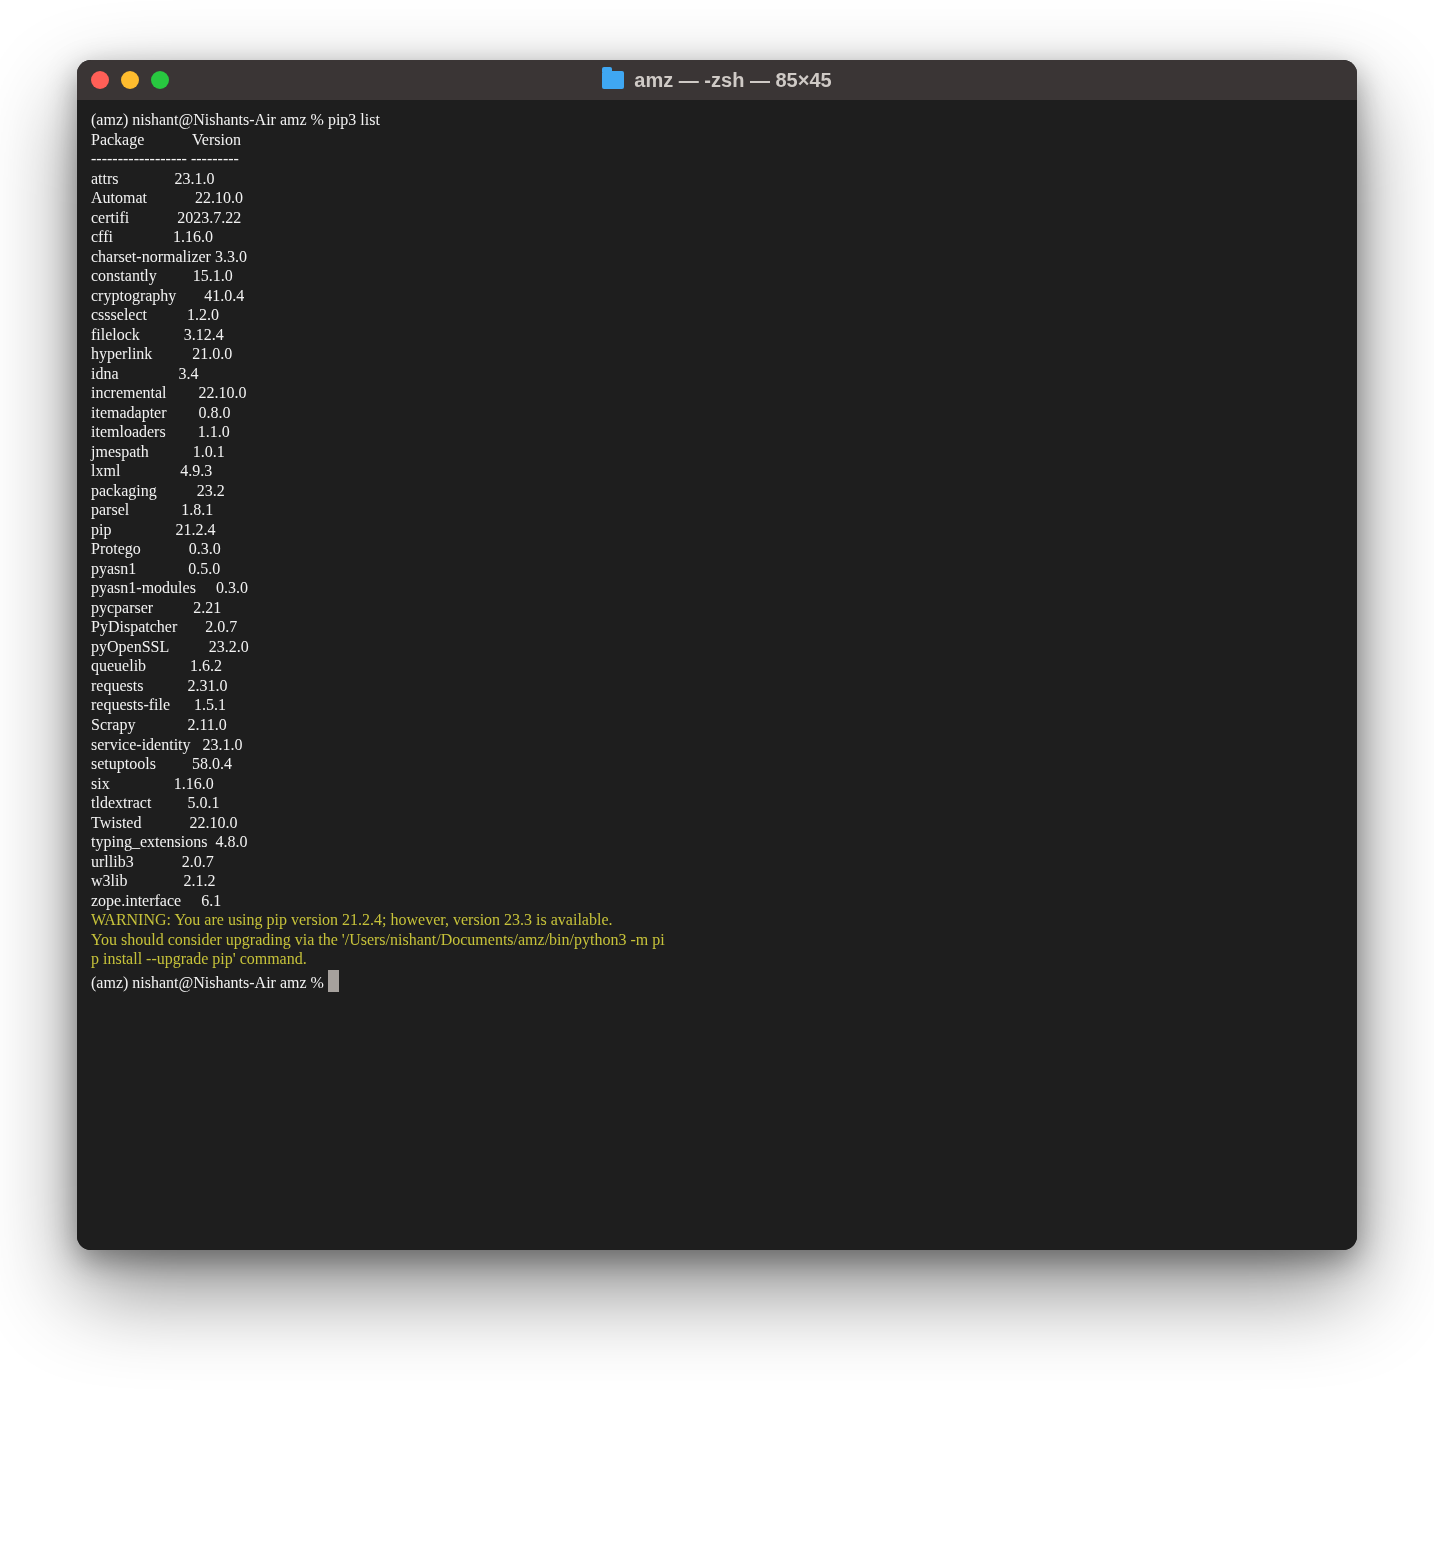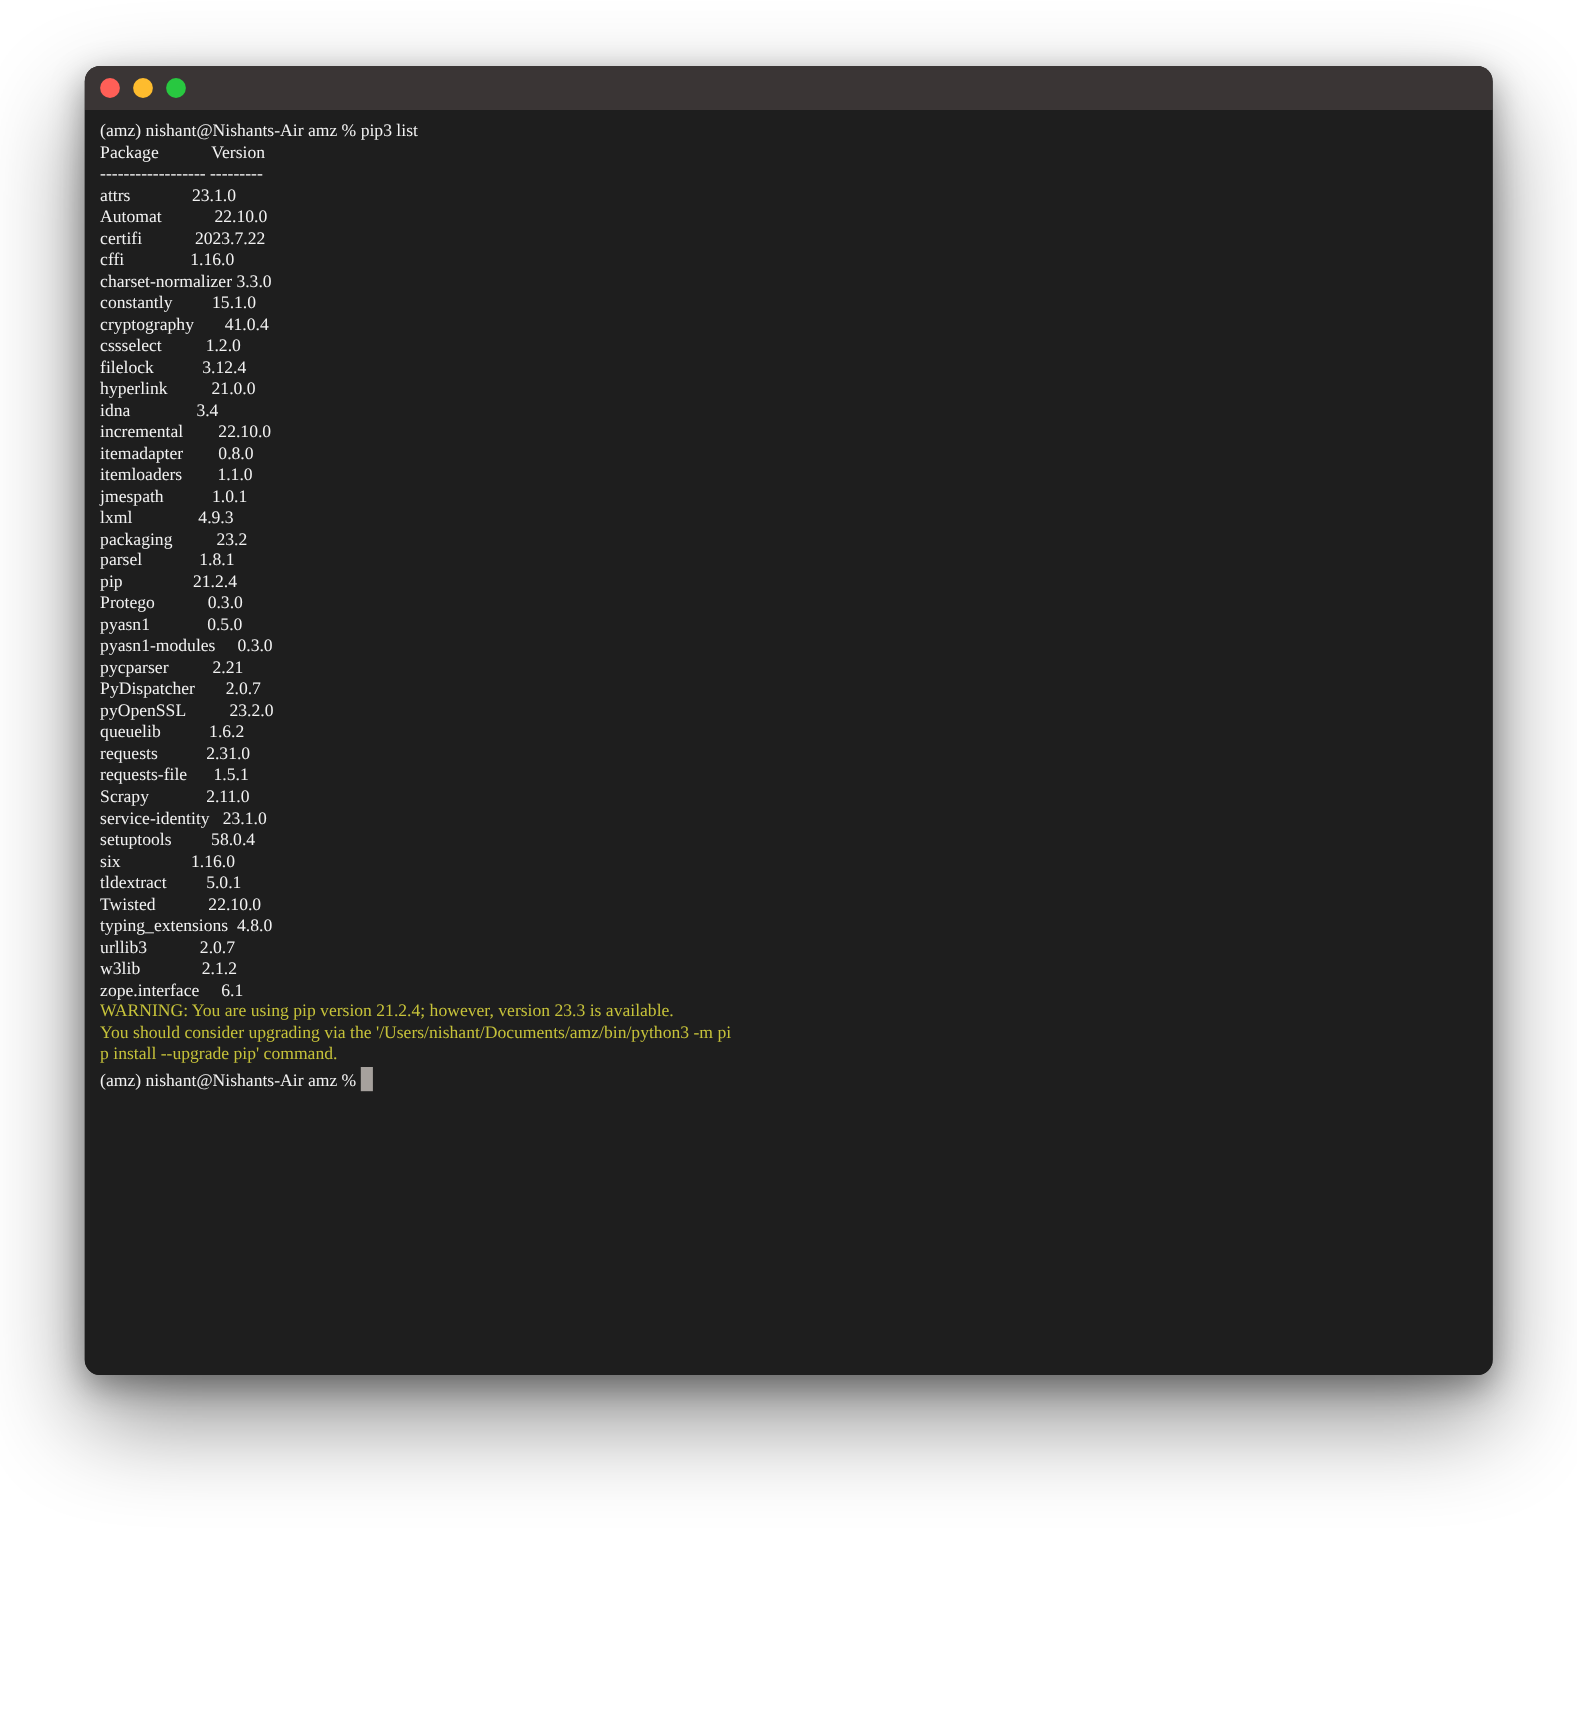--- a/index.html
+++ b/index.html
@@ -95,20 +95,24 @@
 </head>
 <body>
 
 <div class="window">
   <div class="titlebar">
     <div class="traffic-lights">
       <div class="dot red"></div>
       <div class="dot yellow"></div>
       <div class="dot green"></div>
     </div>
+    <div class="title-center">
+      <div class="folder-icon"></div>
+      <div class="title-text">amz — -zsh — 85×45</div>
+    </div>
   </div>
   <div class="terminal" id="terminal"><span>(amz) nishant@Nishants-Air amz % pip3 list</span>
 <span>Package            Version</span>
 <span>------------------ ---------</span>
 <span>attrs              23.1.0</span>
 <span>Automat            22.10.0</span>
 <span>certifi            2023.7.22</span>
 <span>cffi               1.16.0</span>
 <span>charset-normalizer 3.3.0</span>
 <span>constantly         15.1.0</span>

